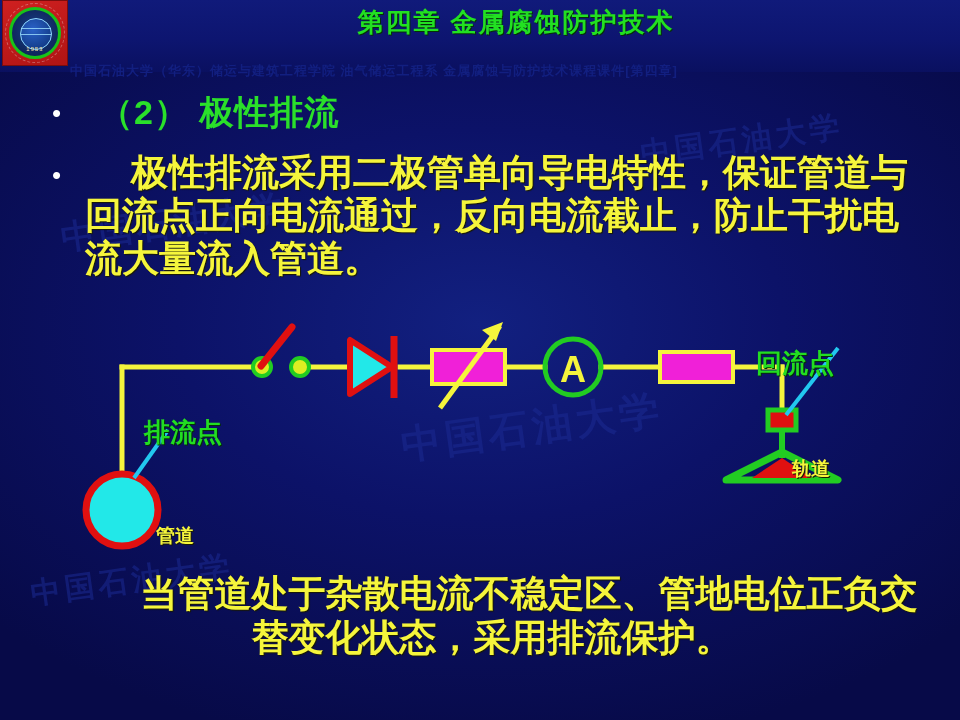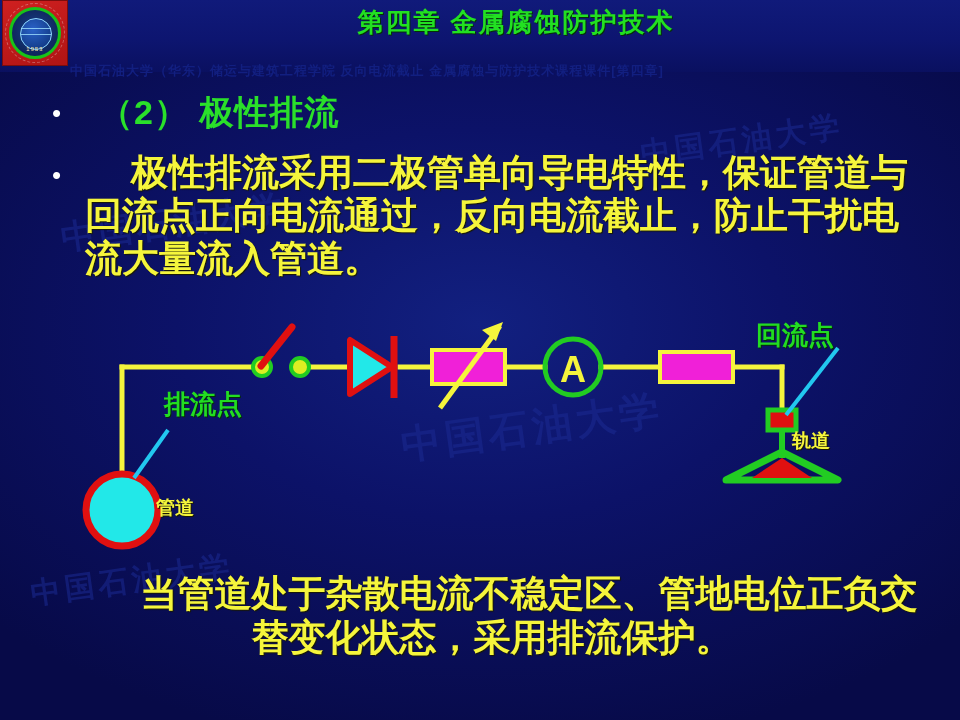--- a/index.html
+++ b/index.html
@@ -113,21 +113,21 @@
   }
   #bottom-para {
     position: absolute; left: 62px; top: 572px; width: 860px;
     color: #f5f53c; font-size: 37px; font-weight: bold;
     line-height: 1.18; text-indent: 74px; text-align: center;
     text-shadow: 1px 1px 1px #1a1a00;
   }
 
   
   #circuit { position: absolute; left: 0; top: 300px; width: 960px; height: 260px; }
-  .lbl { position: absolute; font-weight: bold; white-space: nowrap; }
+  .lbl { position: absolute; font-weight: bold; white-space: nowrap; margin-top: 28px; }
   .lbl.green { color: #22dd22; font-size: 26px; text-shadow: 1px 1px 0 #053005;}
   .lbl.yellow { color: #f5f53c; font-size: 19px; text-shadow: 1px 1px 0 #1a1a00;}
 
   
   #footer { position: absolute; left: 0; bottom: 0; width: 960px; height: 48px; }
 </style>
 </head>
 <body>
 
 <div id="slide">
@@ -140,21 +140,21 @@
   <div id="titlebar">
     <div id="logo">
       <div class="ring">
         <div class="arc"></div>
         <div class="globe"></div>
         <div class="yr">1953</div>
       </div>
     </div>
     <div id="title-text">第四章  金属腐蚀防护技术</div>
   </div>
-  <div id="subtitle-strip">中国石油大学（华东）储运与建筑工程学院 反向电流截止 金属腐蚀与防护技术课程课件[第四章]</div>
+  <div id="subtitle-strip">中国石油大学（华东）储运与建筑工程学院 油气储运工程系 金属腐蚀与防护技术课程课件[第四章]</div>
 
   <div class="bullet-row" id="b1">
     <span class="dot">•</span>
     <span class="txt">（2） 极性排流</span>
   </div>
 
   <div class="bullet-row" id="b2">
     <span class="dot">•</span>
     <span class="txt">极性排流采用二极管单向导电特性，保证管道与回流点正向电流通过，反向电流截止，防止干扰电流大量流入管道。</span>
   </div>
@@ -205,21 +205,21 @@
       <line x1="782" y1="130" x2="782" y2="158" stroke="#22cc22" stroke-width="6"></line>
 
       <polygon points="782,152 838,180 726,180" fill="none" stroke="#22cc22" stroke-width="7" stroke-linejoin="round"></polygon>
       <polygon points="782,158 812,178 752,178" fill="#e01010"></polygon>
 
       <line x1="134" y1="178" x2="168" y2="130" stroke="#22c8f0" stroke-width="4"></line>
       <line x1="786" y1="115" x2="838" y2="48" stroke="#22c8f0" stroke-width="4"></line>
     </svg>
 
     
-    <span class="lbl green" style="left:164px; top:87px;">排流点</span>
+    <span class="lbl green" style="left:144px; top:87px;">排流点</span>
     <span class="lbl yellow" style="left:156px; top:195px;">管道</span>
     <span class="lbl green" style="left:756px; top:18px;">回流点</span>
     <span class="lbl yellow" style="left:792px; top:128px;">轨道</span>
   </div>
 
   <div id="bottom-para">当管道处于杂散电流不稳定区、管地电位正负交替变化状态，采用排流保护。</div>
 
   <div id="footer">
     
     

